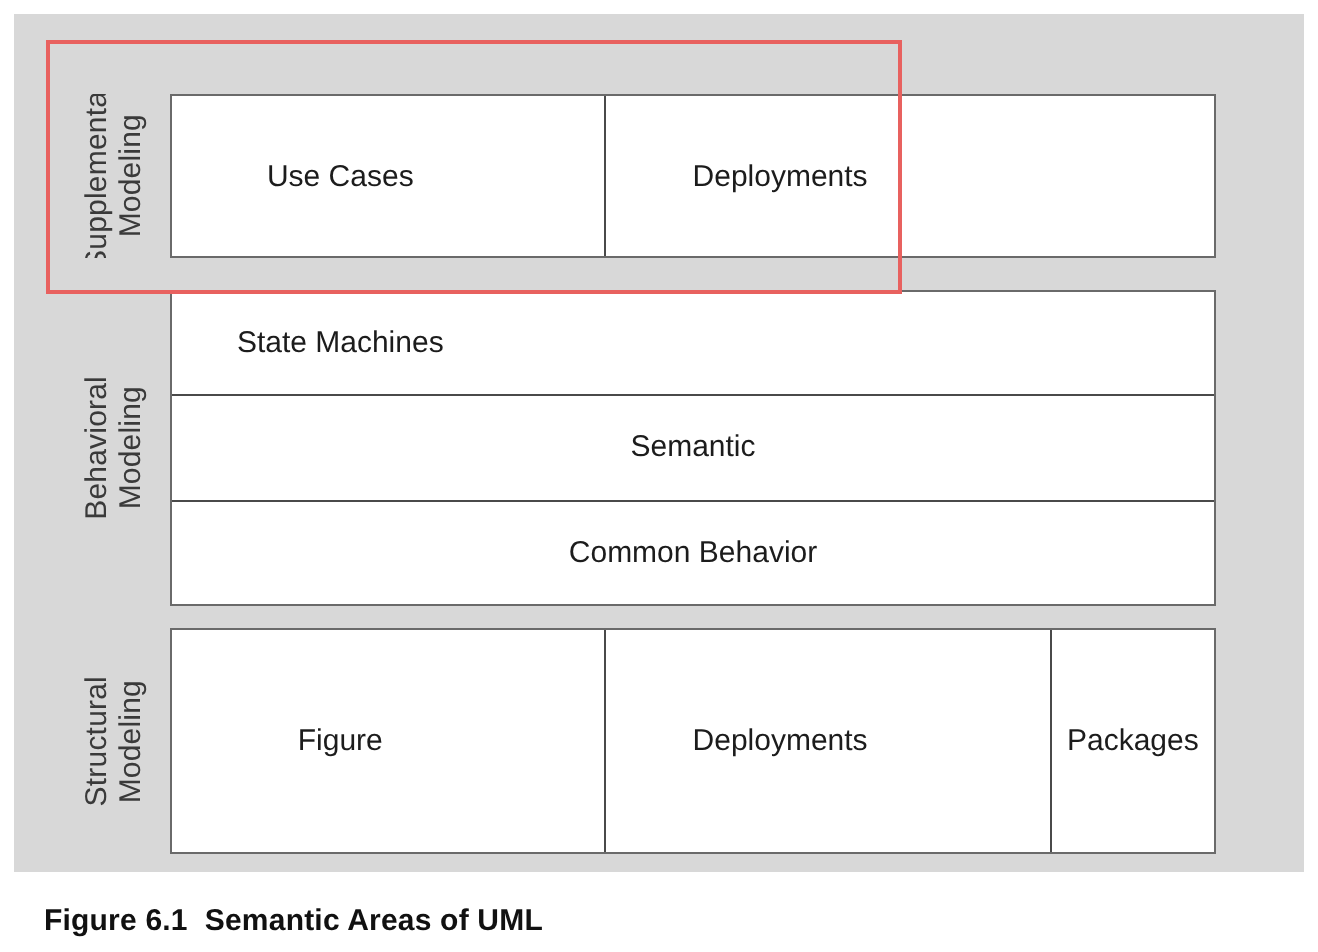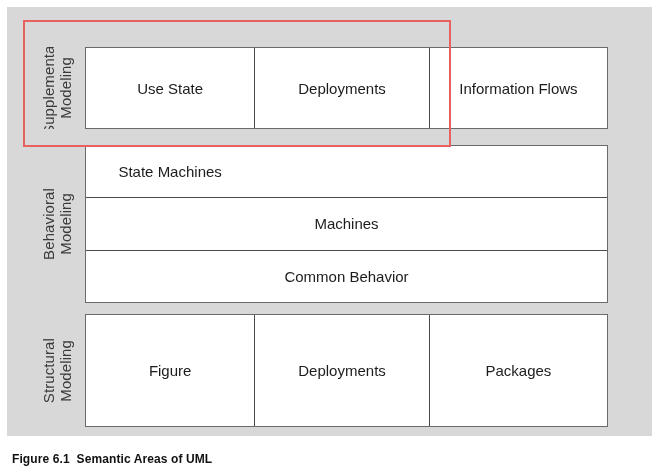--- a/index.html
+++ b/index.html
@@ -93,69 +93,69 @@
     justify-content: center;
     box-sizing: border-box;
     font-size: 15px;
     color: #1c1c1c;
     padding: 2px 4px;
     text-align: center;
     white-space: nowrap;
   }
   .cell + .cell {
     border-left: 1.5px solid #4a4a4a;
+    margin-left: 48px;
   }
   
   .c1 { flex: 0 0 32.3%; }
   .c2 { flex: 0 0 33.5%; }
   .c3 { flex: 1 1 auto; }
   .cfull { flex: 1 1 100%; }
 
   
   #caption {
     position: absolute;
-    left: 12px;
+    left: 22px;
     top: 452px;
-    font-size: 12px;
+    font-size: 15px;
     font-weight: bold;
     color: #111111;
     white-space: pre;
     letter-spacing: 0.1px;
   }
 </style>
 </head>
 <body>
 
 <div id="figure-panel" style="background: rgb(216, 216, 216);">
 
   <div class="section" id="section-supplemental">
     <div class="side-label">
       <span class="vline l1">Supplemental</span>
       <span class="vline l2">Modeling</span>
     </div>
     <div class="grid">
       <div class="grid-row">
-        <div class="cell c1">Use State</div>
+        <div class="cell c1">Use Cases</div>
         <div class="cell c2">Deployments</div>
-        <div class="cell c3">Information Flows</div>
       </div>
     </div>
   </div>
 
   <div class="section" id="section-behavioral">
     <div class="side-label">
       <span class="vline l1">Behavioral</span>
       <span class="vline l2">Modeling</span>
     </div>
     <div class="grid">
       <div class="grid-row">
         <div class="cell c1">State Machines</div>
       </div>
       <div class="grid-row">
-        <div class="cell cfull">Machines</div>
+        <div class="cell cfull">Semantic</div>
       </div>
       <div class="grid-row">
         <div class="cell cfull">Common Behavior</div>
       </div>
     </div>
   </div>
 
   <div class="section" id="section-structural">
     <div class="side-label">
       <span class="vline l1">Structural</span>

